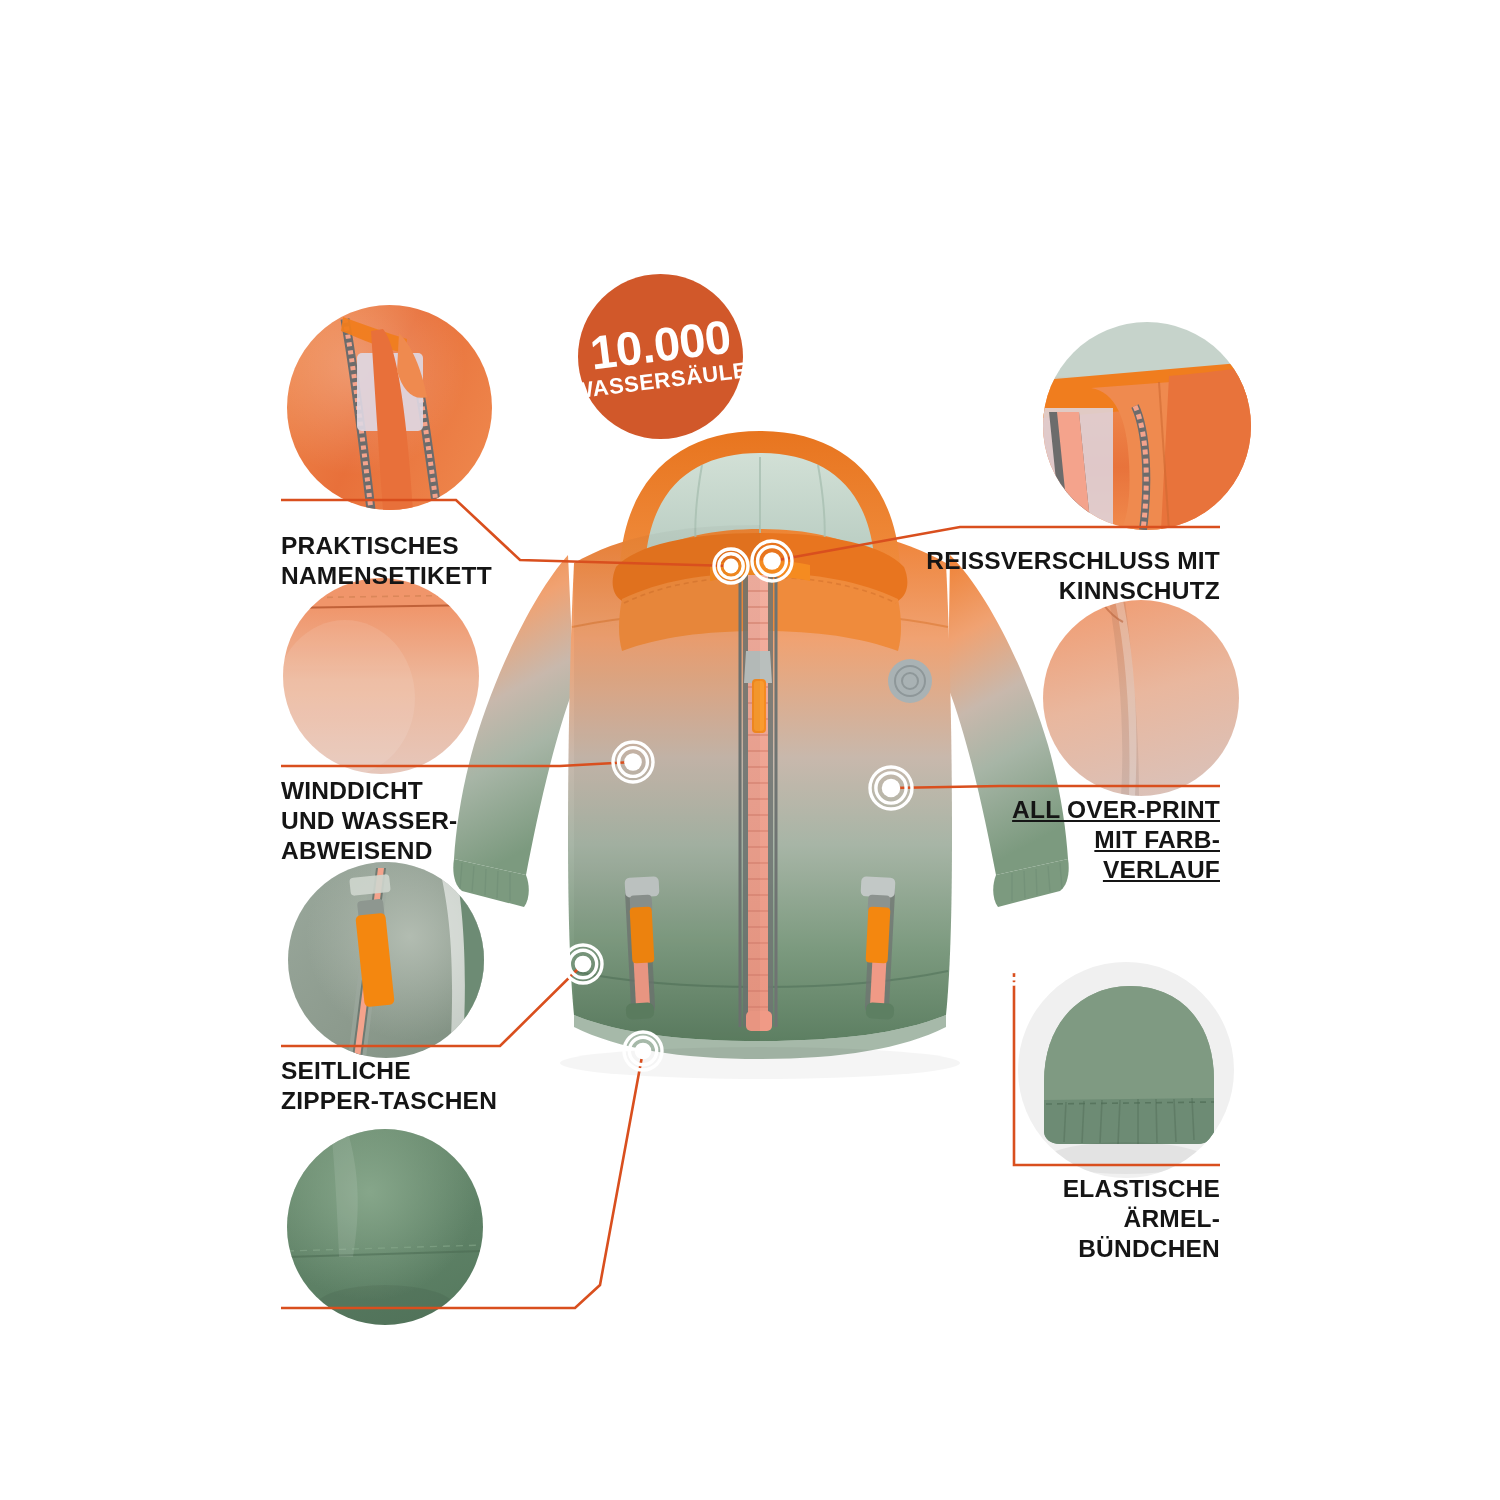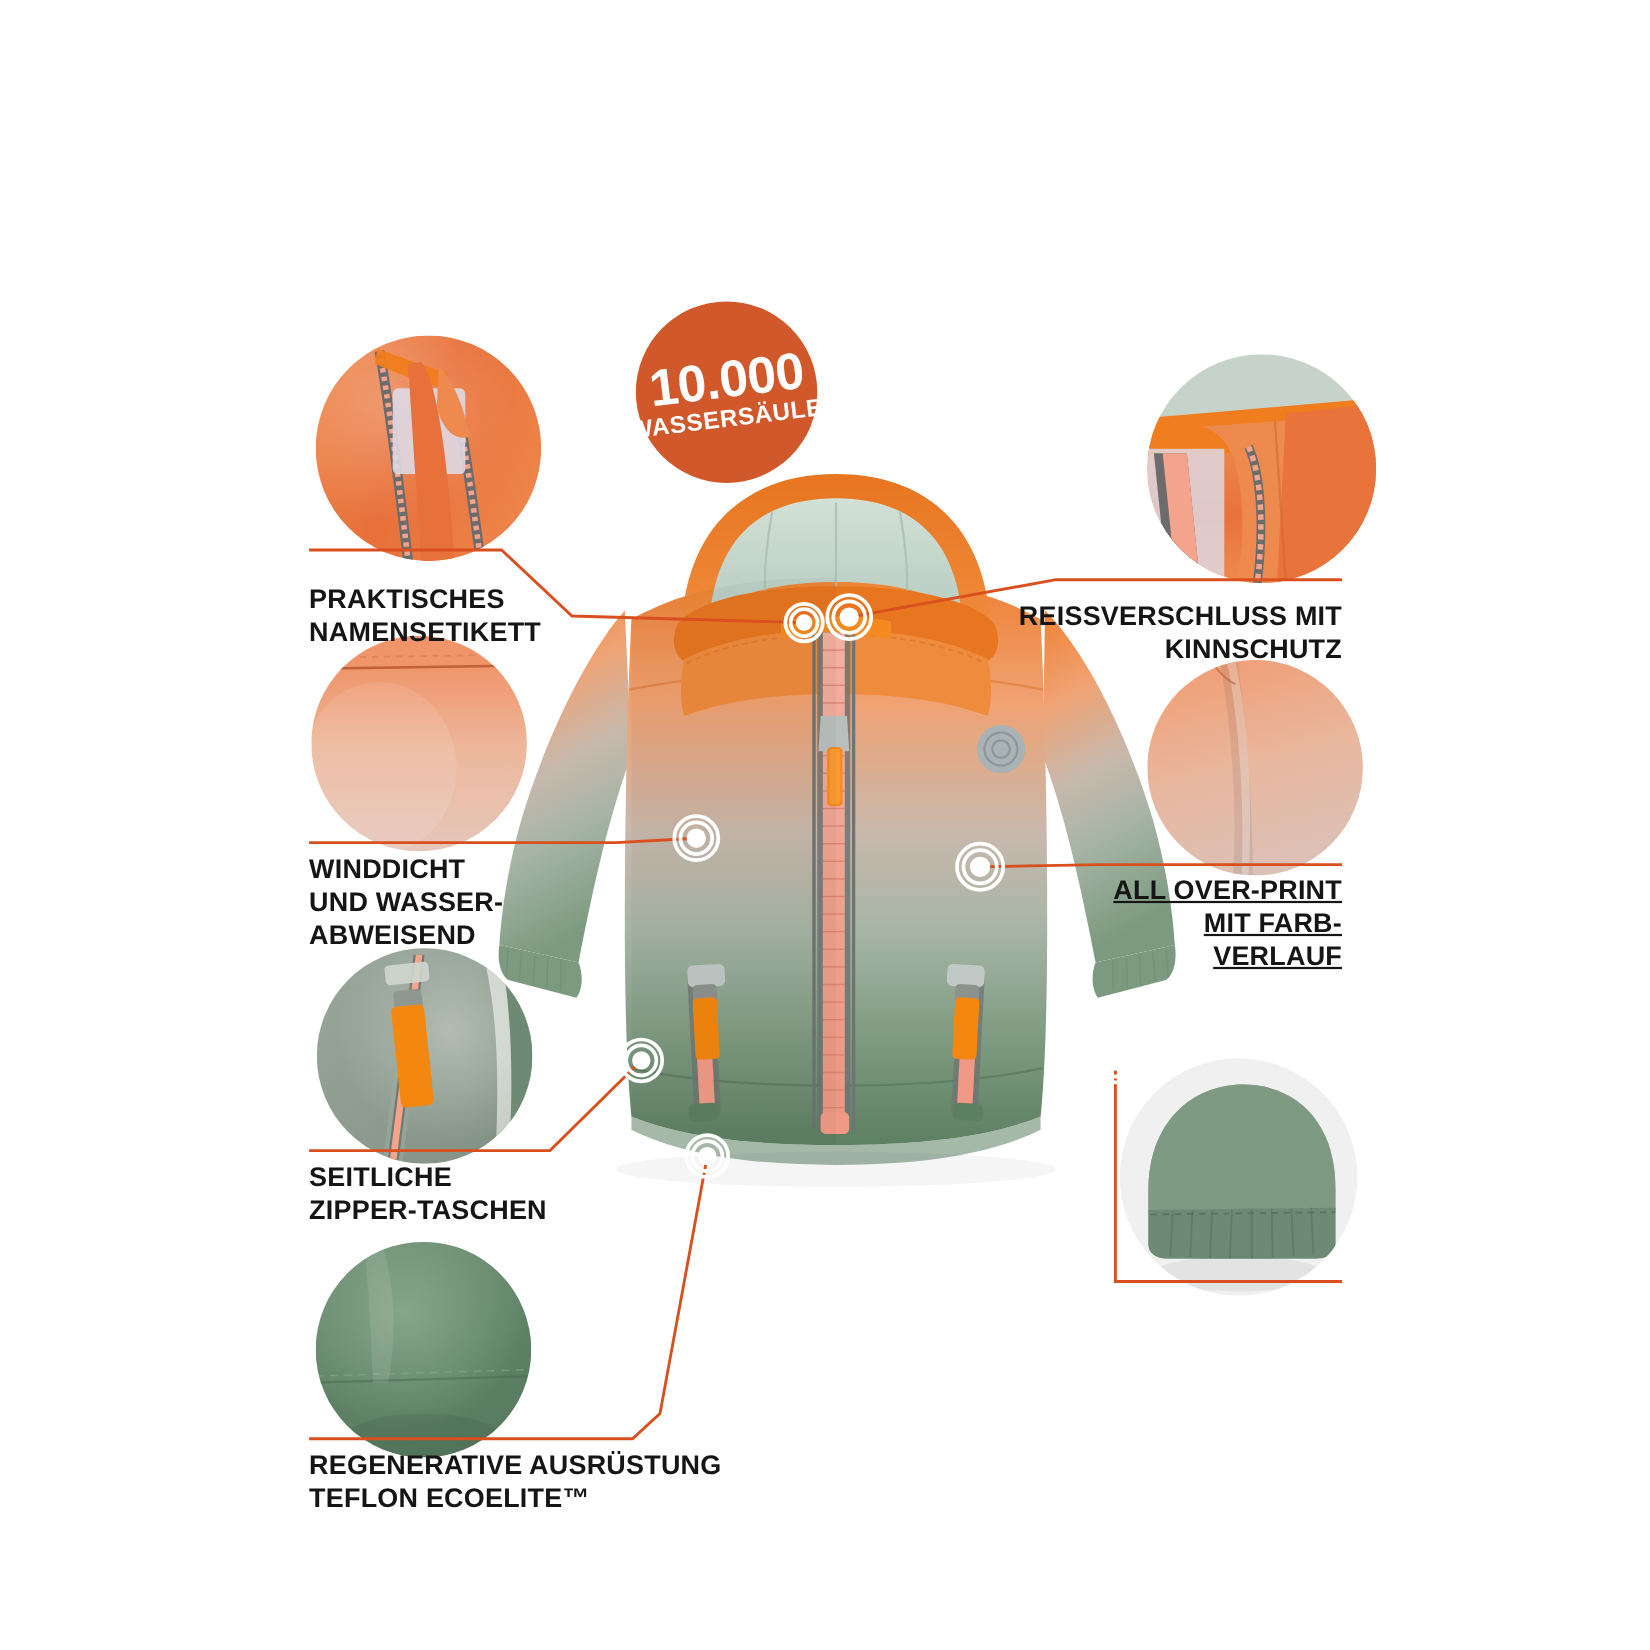--- a/index.html
+++ b/index.html
@@ -316,22 +316,23 @@
     <div class="b2">WASSERSÄULE</div>
   </div>
 
   <div class="label left" id="l-name" style="left:281px;top:511px;width:300px;margin-top:20px;">PRAKTISCHES
 NAMENSETIKETT</div>
   <div class="label left" id="l-wind" style="left:281px;top:776px;width:300px;">WINDDICHT
 UND WASSER-
 ABWEISEND</div>
   <div class="label left" id="l-pocket" style="left:281px;top:1056px;width:330px;">SEITLICHE
 ZIPPER-TASCHEN</div>
-  <div class="label left" id="l-teflon" style="left:281px;top:1318px;width:460px;">REGENERATIVE AUSRÜSTUNG
-TEFLON ECOELITE™</div>
 
   <div class="label right" id="l-chin" style="left:900px;top:535px;width:320px;margin-top:11px;">REISSVERSCHLUSS MIT
 KINNSCHUTZ</div>
   <div class="label right" id="l-print" style="left:900px;top:795px;width:320px;text-decoration:underline;">ALL OVER-PRINT
 MIT FARB-
 VERLAUF</div>
+  <div class="label right" id="l-cuff" style="left:900px;top:1174px;width:320px;">ELASTISCHE
+ÄRMEL-
+BÜNDCHEN</div>
 
 </div>
 
 </body></html>

